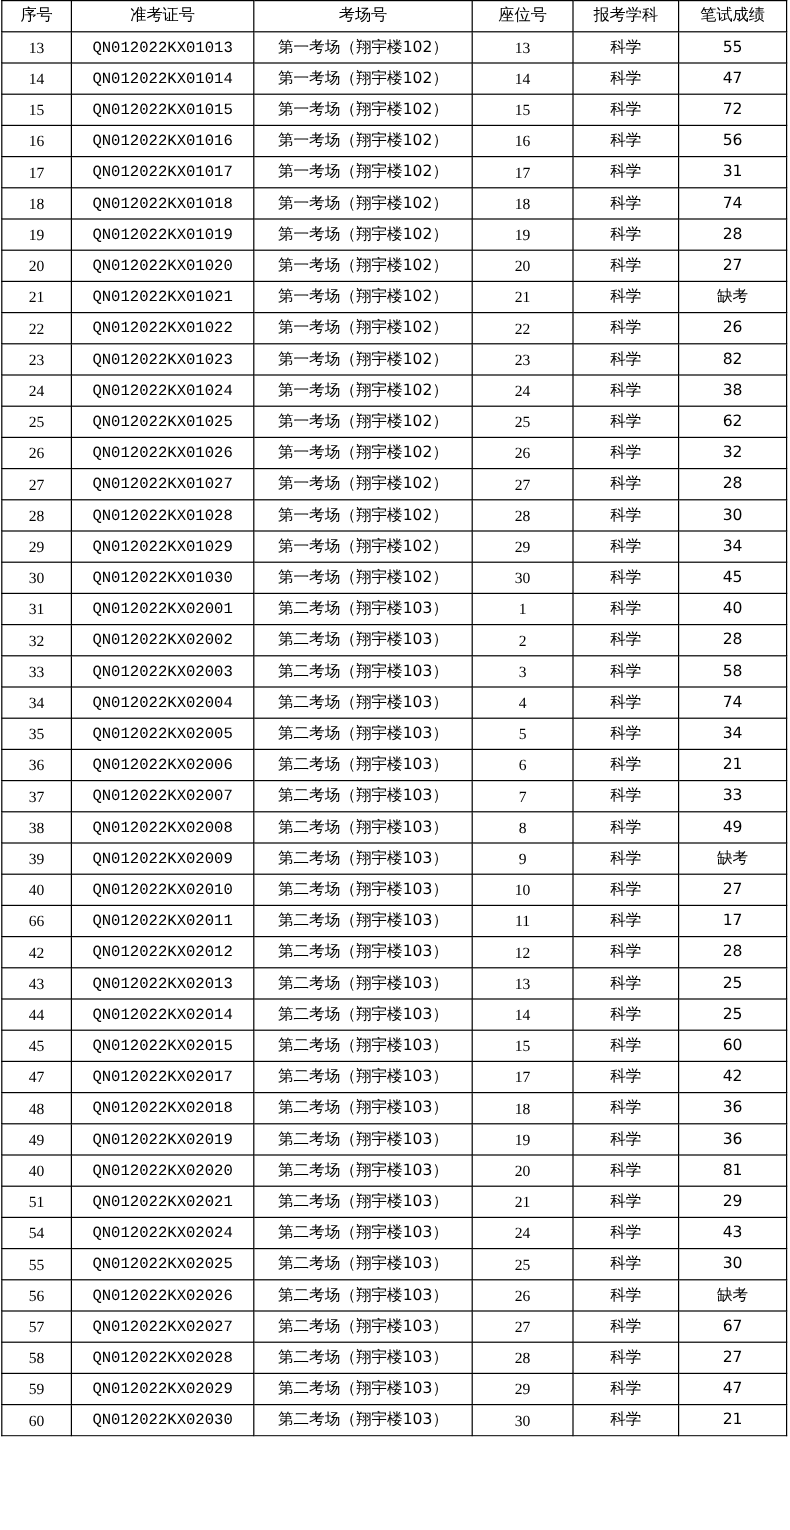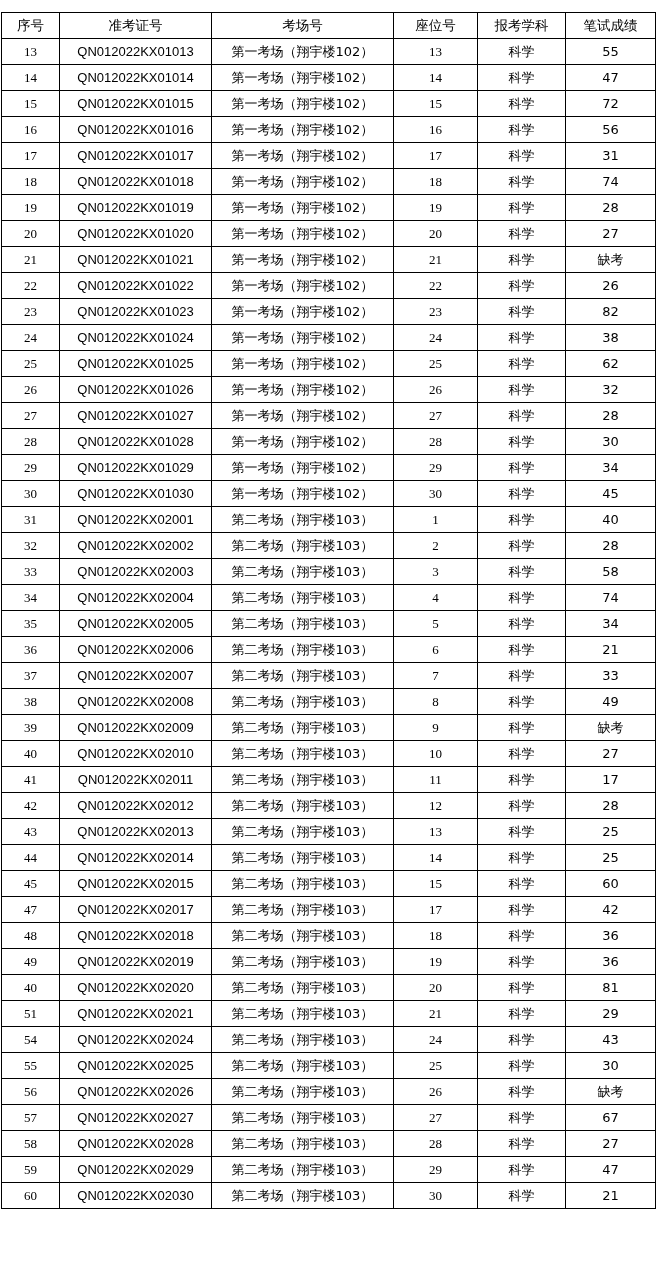--- a/index.html
+++ b/index.html
@@ -8,21 +8,21 @@
     background: #ffffff;
   }
   body {
     width: 658px;
     font-family: "Liberation Serif", "DejaVu Serif", serif;
     color: #000000;
   }
   table.score-table {
     border-collapse: collapse;
     width: 593px;
-    margin: 12px 1px;
+    margin: 0 1px;
     table-layout: fixed;
   }
   table.score-table th,
   table.score-table td {
     border: 1px solid #000000;
     height: 25px;
     line-height: 25px;
     padding: 0;
     text-align: center;
     vertical-align: middle;
@@ -34,21 +34,21 @@
     font-weight: normal;
     font-size: 13.5px;
   }
   col.c-index { width: 58px; }
   col.c-ticket { width: 152px; }
   col.c-room { width: 182px; }
   col.c-seat { width: 84px; }
   col.c-subject { width: 88px; }
   col.c-score { width: 90px; }
   td.ticket {
-    font-family: Liberation Sans, sans-serif;
+    font-family: Liberation Mono, monospace;
     font-size: 13px;
     letter-spacing: 0px;
   }
   td.room {
     font-size: 13px;
   }
   td.cn, th.cn {
     font-family: "DejaVu Sans", "Liberation Sans", sans-serif;
     font-size: 12.5px;
   }
@@ -294,21 +294,21 @@
       </tr>
       <tr>
         <td>40</td>
         <td class="ticket">QN012022KX02010</td>
         <td class="cn room">第二考场（翔宇楼103）</td>
         <td>10</td>
         <td class="cn">科学</td>
         <td class="cn">27</td>
       </tr>
       <tr>
-        <td>41</td>
+        <td>66</td>
         <td class="ticket">QN012022KX02011</td>
         <td class="cn room">第二考场（翔宇楼103）</td>
         <td>11</td>
         <td class="cn">科学</td>
         <td class="cn">17</td>
       </tr>
       <tr>
         <td>42</td>
         <td class="ticket">QN012022KX02012</td>
         <td class="cn room">第二考场（翔宇楼103）</td>

